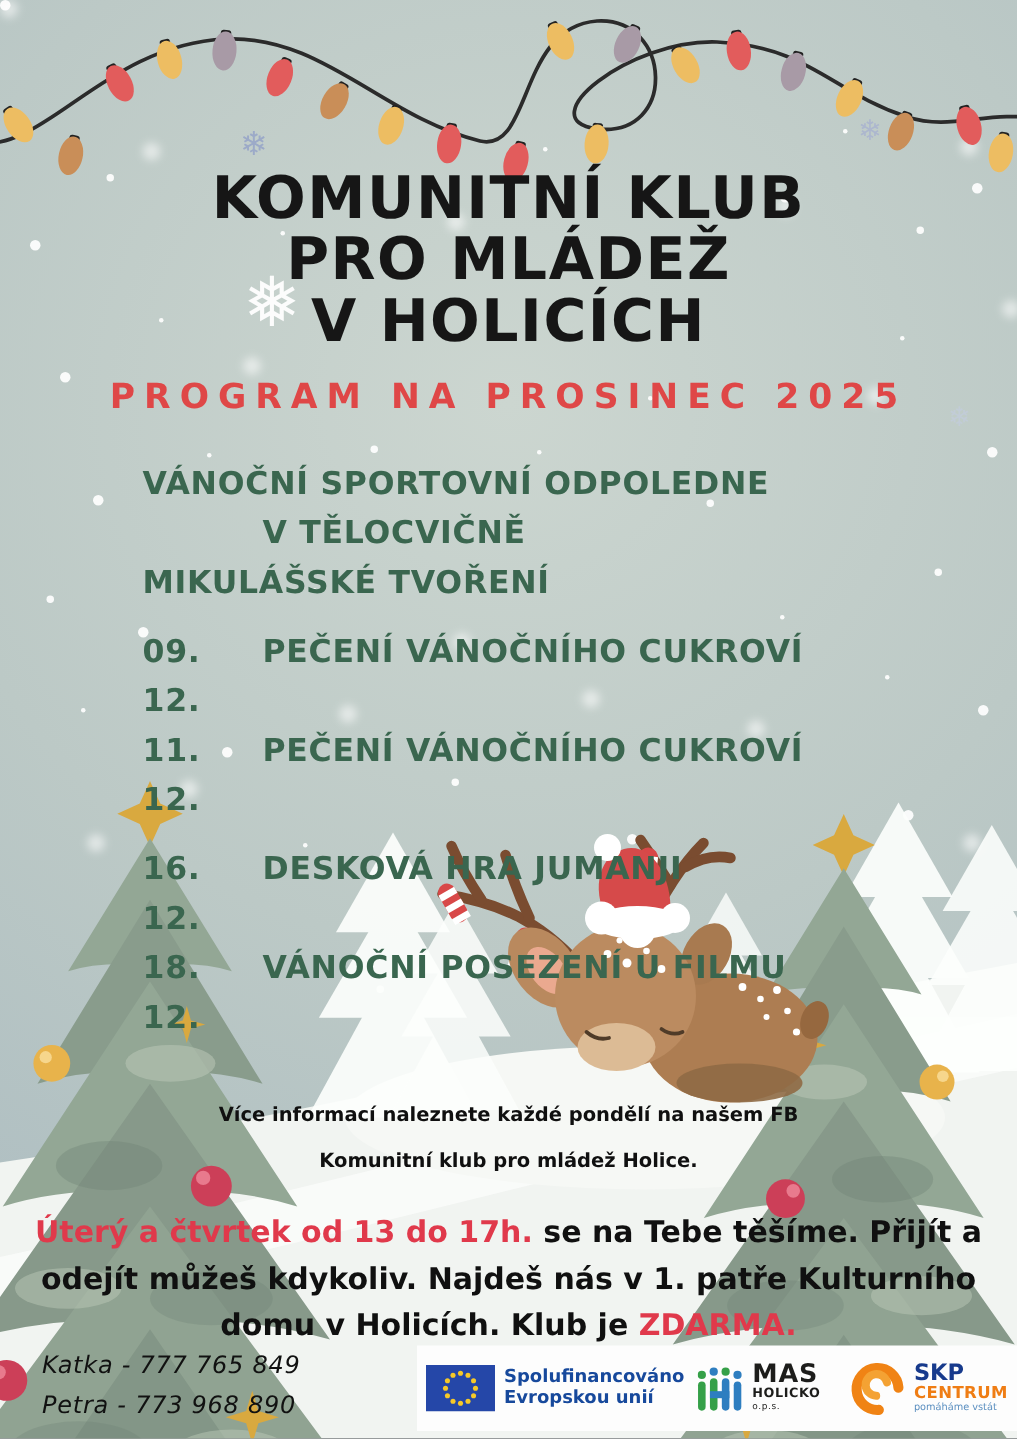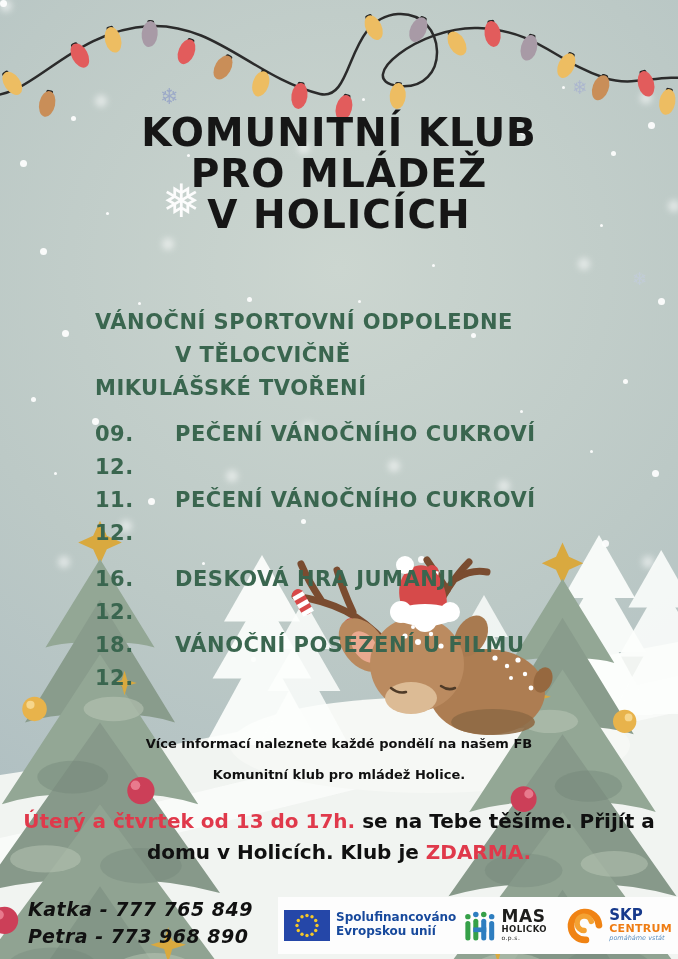--- a/index.html
+++ b/index.html
@@ -46,34 +46,34 @@
   .hill{z-index:3;}
   .wtrees{z-index:4;}
   .tree-svg{position:absolute;z-index:5;}
   .deer{position:absolute;left:255px;top:550px;z-index:5;}
   .info{position:absolute;left:0;top:728px;width:100%;text-align:center;z-index:8;
     color:#101010;font-weight:700;font-size:13px;line-height:31px;}
   .invite{position:absolute;left:0;top:806px;width:100%;text-align:center;z-index:8;
     font-weight:700;font-size:20px;line-height:31px;color:#101010;}
   .red{}
   .contacts{position:absolute;left:28px;top:896px;z-index:8;color:#111;
-    font-weight:700;font-style:italic;font-size:19px;line-height:27px;letter-spacing:.5px;}
+    font-weight:400;font-style:italic;font-size:16px;line-height:27px;letter-spacing:.5px;}
   
   .logo-band{position:absolute;left:278px;top:897px;width:400px;height:57px;z-index:9;
     background:#fdfdfd;display:flex;align-items:center;gap:9px;padding:0 6px;box-sizing:border-box;}
   .logo{display:flex;gap:6px;}
   .eu-text{font-size:12px;font-weight:700;line-height:1.2;}
   .mas-text{line-height:1;}
   .mas-name{font-size:17px;font-weight:800;color:#1d1d1b;letter-spacing:.5px;}
   .mas-sub{font-size:8.5px;font-weight:700;color:#1d1d1b;letter-spacing:.4px;}
   .mas-ops{font-size:6px;font-weight:400;}
   .skp-text{line-height:1.05;}
   .skp-name{font-size:15px;font-weight:800;}
   .skp-sub{font-size:11px;font-weight:800;letter-spacing:.3px;}
-  .skp-tag{font-size:6.5px;font-style:italic;color:#5b8fc0;}
+  .skp-tag{font-size:6.5px;color:#5b8fc0;}
 </style>
 </head>
 <body>
 
 <div class="poster">
 
   <div class="snow snow-a"></div>
   <div class="snow snow-b"></div>
 
   <svg class="layer garland" width="678" height="125" viewBox="0 0 678 125">
@@ -168,20 +168,21 @@
   <span class="flake flake-b2">❄</span>
   <span class="flake flake-b3">❄</span>
   <span class="flake flake-big">❅</span>
 
   <div class="title">
     <div>KOMUNITNÍ KLUB</div>
     <div>PRO MLÁDEŽ</div>
     <div>V HOLICÍCH</div>
   </div>
 
+  <div class="heading" style="color:#df4747">PROGRAM NA PROSINEC 2025</div>
 
   <div class="program" style="color:#3a664f">
     <div class="prow">
       <span class="ptext">VÁNOČNÍ SPORTOVNÍ ODPOLEDNE</span>
     </div>
     <div class="prow">
       <span class="pdate"></span>
       <span class="ptext">V TĚLOCVIČNĚ</span>
     </div>
     <div class="prow">
@@ -337,20 +338,21 @@
 
   <div class="info">
     <div>Více informací naleznete každé pondělí na našem FB</div>
     <div>Komunitní klub pro mládež Holice.</div>
   </div>
 
   <div class="invite">
     <div>
       <span class="red" style="color:#e0394b">Úterý a čtvrtek od 13 do 17h.</span><span> se na Tebe těšíme. Přijít a</span>
     </div>
+    <div>odejít můžeš kdykoliv. Najdeš nás v 1. patře Kulturního</div>
     <div>
       <span>domu v Holicích. Klub je </span><span class="red" style="color:#e0394b">ZDARMA.</span>
     </div>
   </div>
 
   <div class="contacts">
     <div>Katka - 777 765 849</div>
     <div>Petra - 773 968 890</div>
   </div>
 

